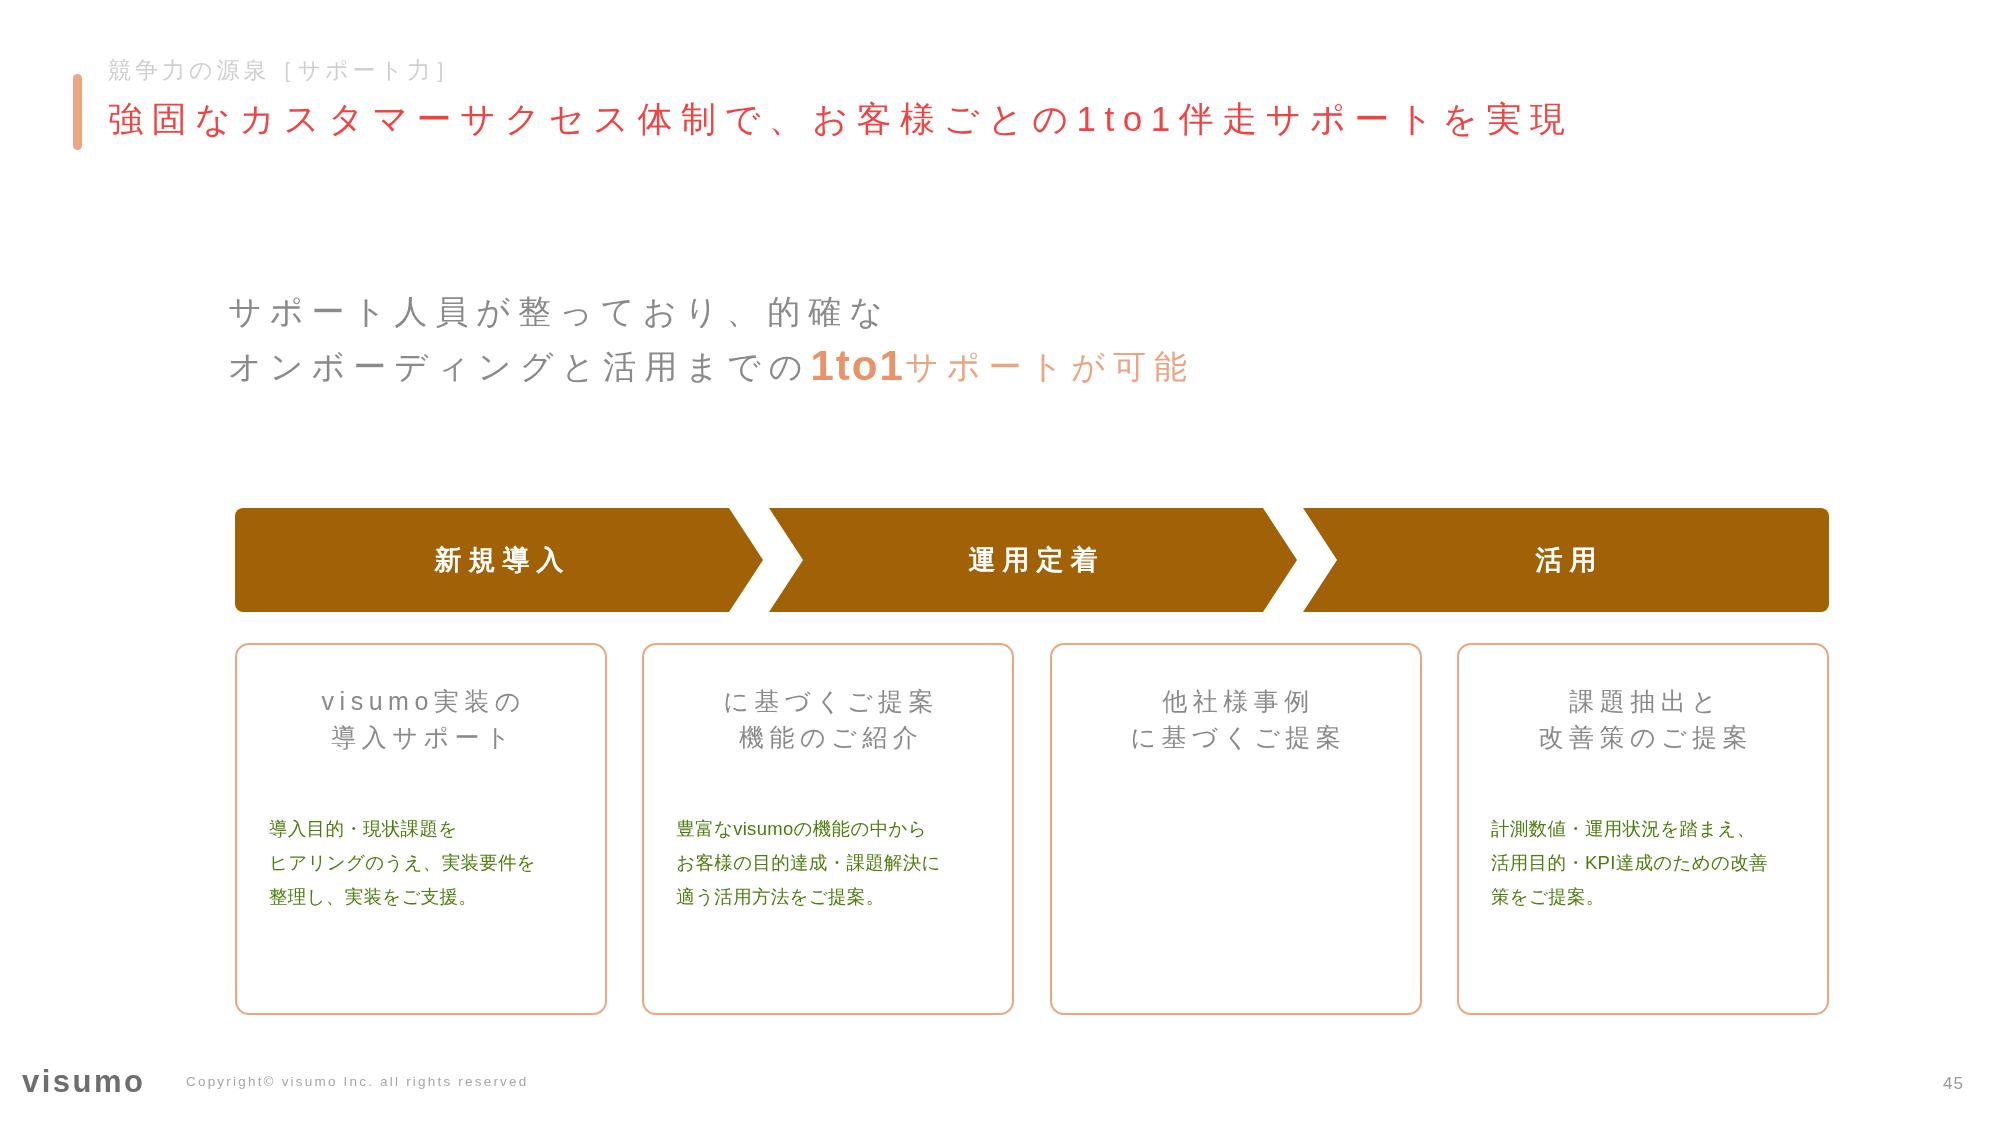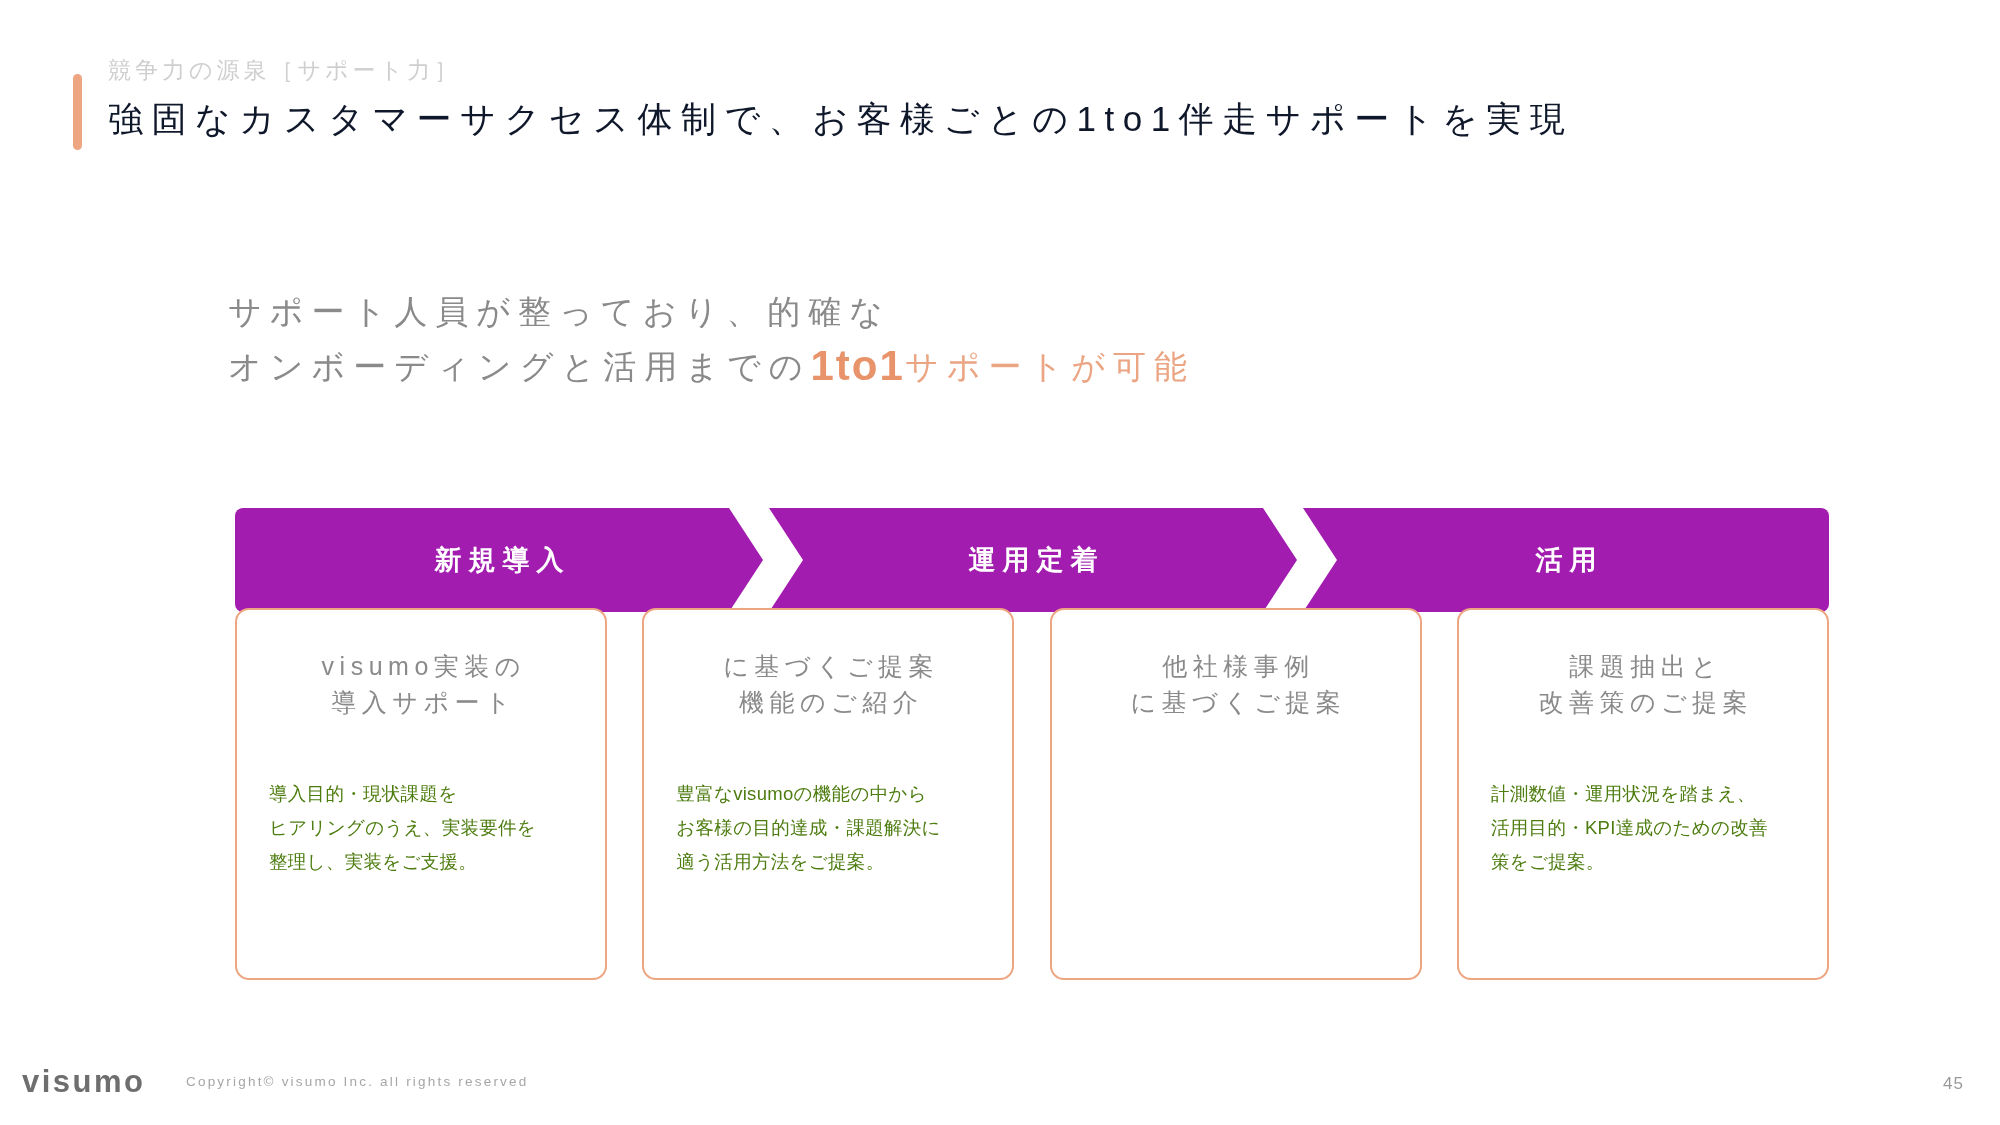--- a/index.html
+++ b/index.html
@@ -42,21 +42,21 @@
     font-size: 23px;
     color: #cfcfcf;
     letter-spacing: 4px;
     line-height: 1.3;
     font-weight: 400;
     white-space: nowrap;
   }
   .headline {
     margin-top: 9px;
     font-size: 35px;
-    color: #0f172a;
+    color: #ef4444;
     letter-spacing: 8.5px;
     line-height: 1.35;
     font-weight: 400;
     white-space: nowrap;
   }
 
   
   .lead {
     position: absolute;
     left: 228px;
@@ -86,21 +86,21 @@
     position: absolute;
     left: 235px;
     top: 508px;
     width: 1594px;
     height: 104px;
   }
   .chev {
     position: absolute;
     top: 0;
     height: 104px;
-    background: #a21caf;
+    background: #a16207;
     display: flex;
     align-items: center;
     justify-content: center;
   }
   .chev-label {
     color: #ffffff;
     font-size: 27px;
     font-weight: 700;
     letter-spacing: 7px;
     text-indent: 7px;
@@ -122,21 +122,21 @@
     left: 1068px;
     width: 526px;
     border-radius: 0 8px 8px 0;
     clip-path: polygon(0 0, 100% 0, 100% 100%, 0 100%, 34px 50%);
   }
 
   
   .cards {
     position: absolute;
     left: 235px;
-    top: 608px;
+    top: 643px;
     width: 1594px;
     height: 442px;
     display: flex;
     justify-content: space-between;
   }
   .card {
     width: 372px;
     height: 372px;
     box-sizing: border-box;
     border: 2px solid #eda582;

